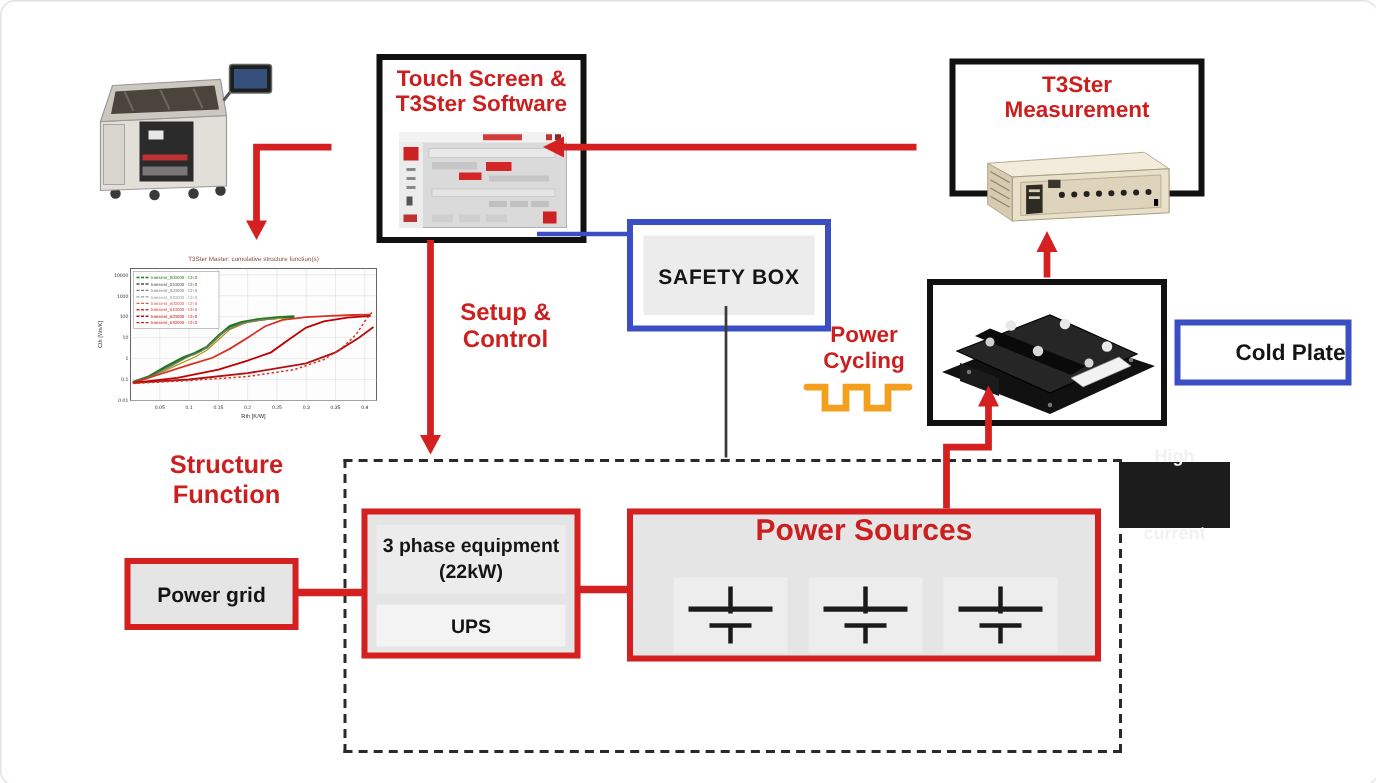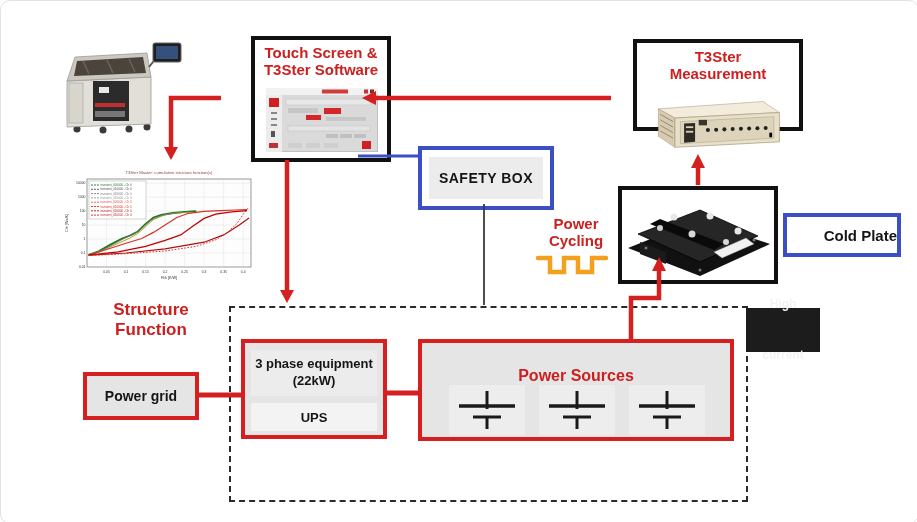--- a/index.html
+++ b/index.html
@@ -130,21 +130,21 @@
         <circle cx="91" cy="48.1" r="2.2" fill="#222"></circle>
       <circle cx="100" cy="47.8" r="2.2" fill="#222"></circle>
         <circle cx="109" cy="47.5" r="2.2" fill="#222"></circle>
       <circle cx="118" cy="47.2" r="2.2" fill="#222"></circle>
         <circle cx="127" cy="46.9" r="2.2" fill="#222"></circle>
       <rect x="131" y="52" width="3" height="5" fill="#6a6least2">
     </rect>
       </svg>
   </div>
 
-  <div class="abs z2 bluebox" style="left:417px;top:145px;width:136px;height:64px;padding:7px;">
+  <div class="abs z2 bluebox" style="left:417px;top:145px;width:136px;height:75px;padding:7px;">
     <div class="inner-plate" style="width:100%;height:100%;">
       <span class="blktitle" style="font-size:14px;letter-spacing:0.5px;">SAFETY BOX</span>
     </div>
   </div>
 
   <div class="abs z2 blackbox" style="left:617px;top:185px;width:160px;height:98px;">
     <svg width="152" height="90" viewBox="0 0 152 90">
       <polygon points="6,58 78,86 148,54 76,30" fill="#111"></polygon>
       <polygon points="16,44 78,20 136,46 78,72" fill="#262626" stroke="#000" stroke-width="0.8"></polygon>
       <polygon points="28,34 92,60 102,54 38,29" fill="#0a0a0a"></polygon>
@@ -167,20 +167,24 @@
   </div>
 
   <div class="abs z2 redtitle" style="left:533px;top:214px;width:84px;font-size:15px;">
     <span style="display:block;">Power</span>
     <span style="display:block;">Cycling</span>
   </div>
   <svg class="abs z2" style="left:533px;top:251px;" width="78" height="26" viewBox="0 0 78 26">
     <path d="M4,6 H16 V20 H30 V6 H44 V20 H58 V6 H72" fill="none" stroke="#f2a01d" stroke-width="4.5" stroke-linecap="round"></path>
   </svg>
 
+  <div class="abs z2 redtitle" style="left:292px;top:199px;width:88px;font-size:16px;">
+    <span style="display:block;">Setup &amp;</span>
+    <span style="display:block;">Control</span>
+  </div>
 
   <div class="abs z2" style="left:62px;top:166px;width:195px;height:130px;">
     <svg id="sf-chart" width="195" height="130" viewBox="0 0 195 130">
         <rect x="24" y="12" width="164" height="88" fill="#fdfdfd" stroke="#555" stroke-width="0.6"></rect>
         <line x1="43.523809523809526" y1="12" x2="43.523809523809526" y2="100" stroke="#d8d8d8" stroke-width="0.35"></line>
         <text x="43.523809523809526" y="105.5" font-size="3.4" text-anchor="middle" fill="#333">0.05</text>
         <line x1="63.04761904761905" y1="12" x2="63.04761904761905" y2="100" stroke="#d8d8d8" stroke-width="0.35"></line>
         <text x="63.04761904761905" y="105.5" font-size="3.4" text-anchor="middle" fill="#333">0.1</text>
         <line x1="82.57142857142857" y1="12" x2="82.57142857142857" y2="100" stroke="#d8d8d8" stroke-width="0.35"></line>
         <text x="82.57142857142857" y="105.5" font-size="3.4" text-anchor="middle" fill="#333">0.15</text>
@@ -258,21 +262,21 @@
         <span style="display:block;">3 phase equipment</span>
         <span style="display:block;">(22kW)</span>
       </div>
     </div>
     <div class="inner-plate abs" style="left:6px;top:60px;width:126px;height:28px;background:#f3f3f3;">
       <span class="blktitle" style="font-size:13px;">UPS</span>
     </div>
   </div>
 
   <div class="abs z2 redbox" style="left:417px;top:338px;width:316px;height:102px;">
-    <div class="redtitle" style="font-size:16px;margin-top:24px;">
+    <div class="redtitle" style="font-size:20px;margin-top:0;">
       <span>Power Sources</span>
     </div>
     <div class="tile" style="left:27px;top:42px;width:76px;height:50px;">
       <svg width="76" height="50" viewBox="0 0 76 50">
         <line x1="38" y1="6" x2="38" y2="24" stroke="#1a1a1a" stroke-width="3"></line>
         <line x1="10" y1="21" x2="66" y2="21" stroke="#1a1a1a" stroke-width="3.5"></line>
         <line x1="24" y1="32" x2="52" y2="32" stroke="#1a1a1a" stroke-width="3"></line>
         <line x1="38" y1="32" x2="38" y2="44" stroke="#1a1a1a" stroke-width="3"></line>
       </svg>
     </div>

